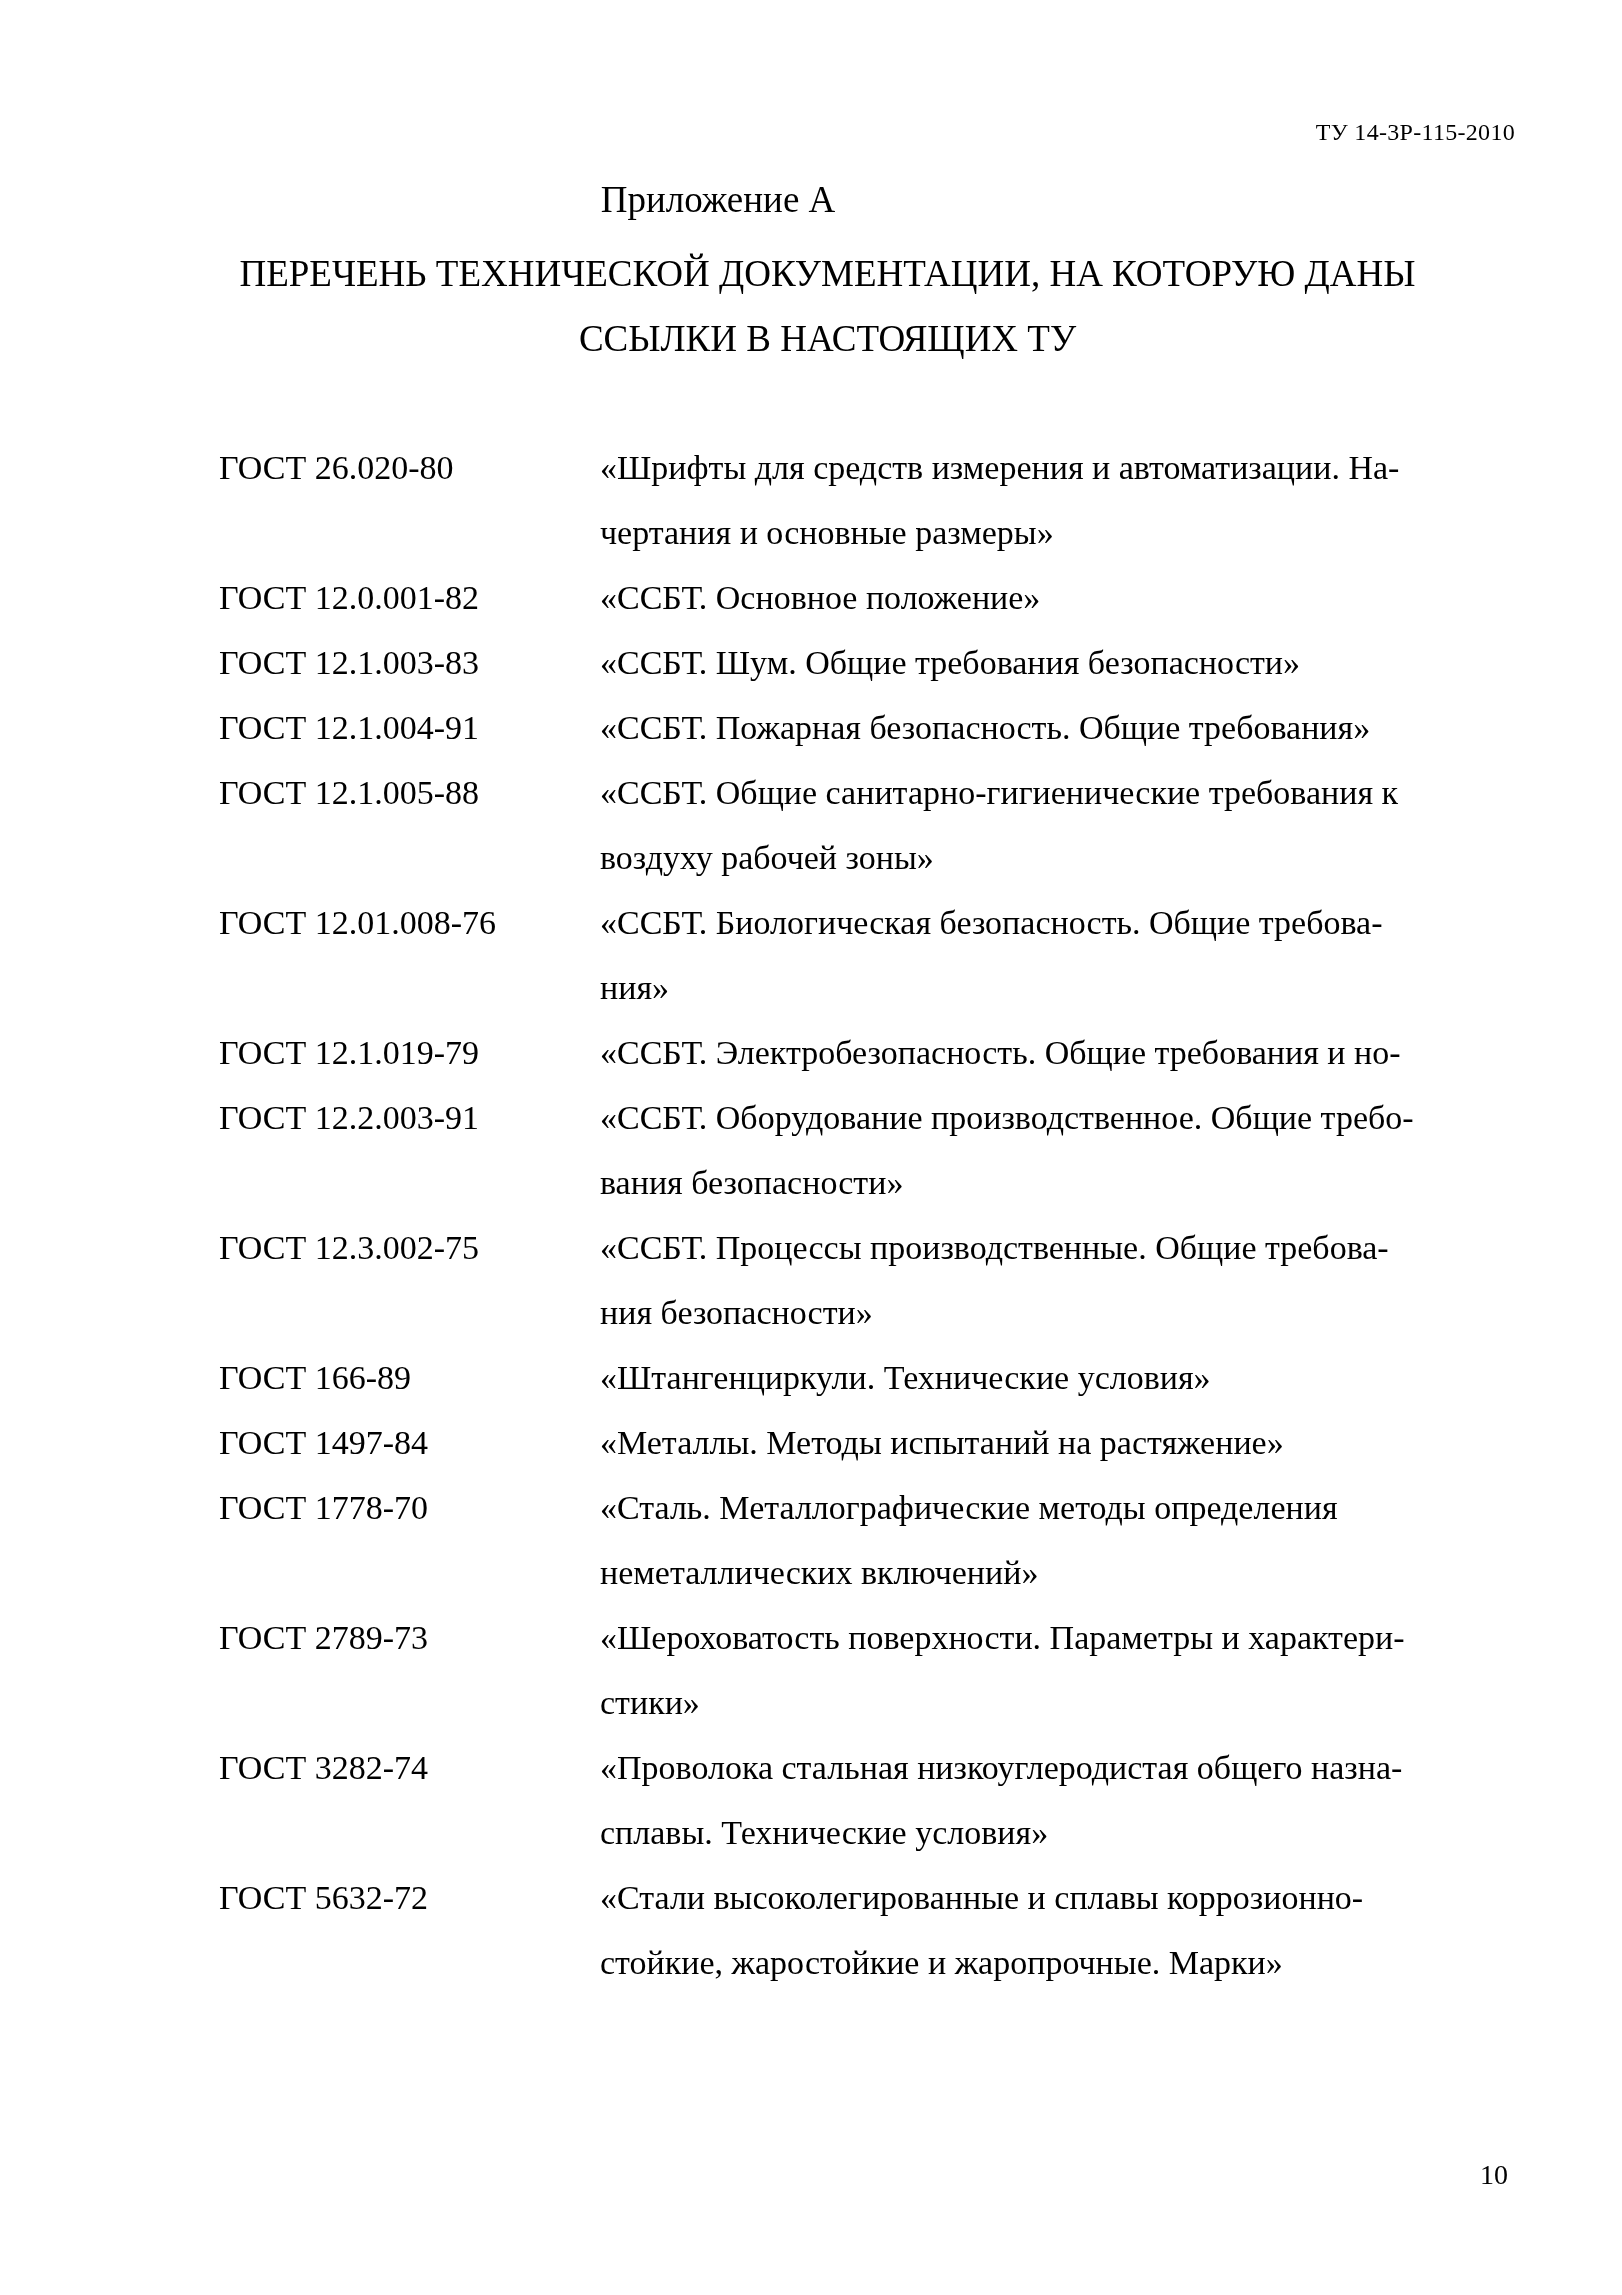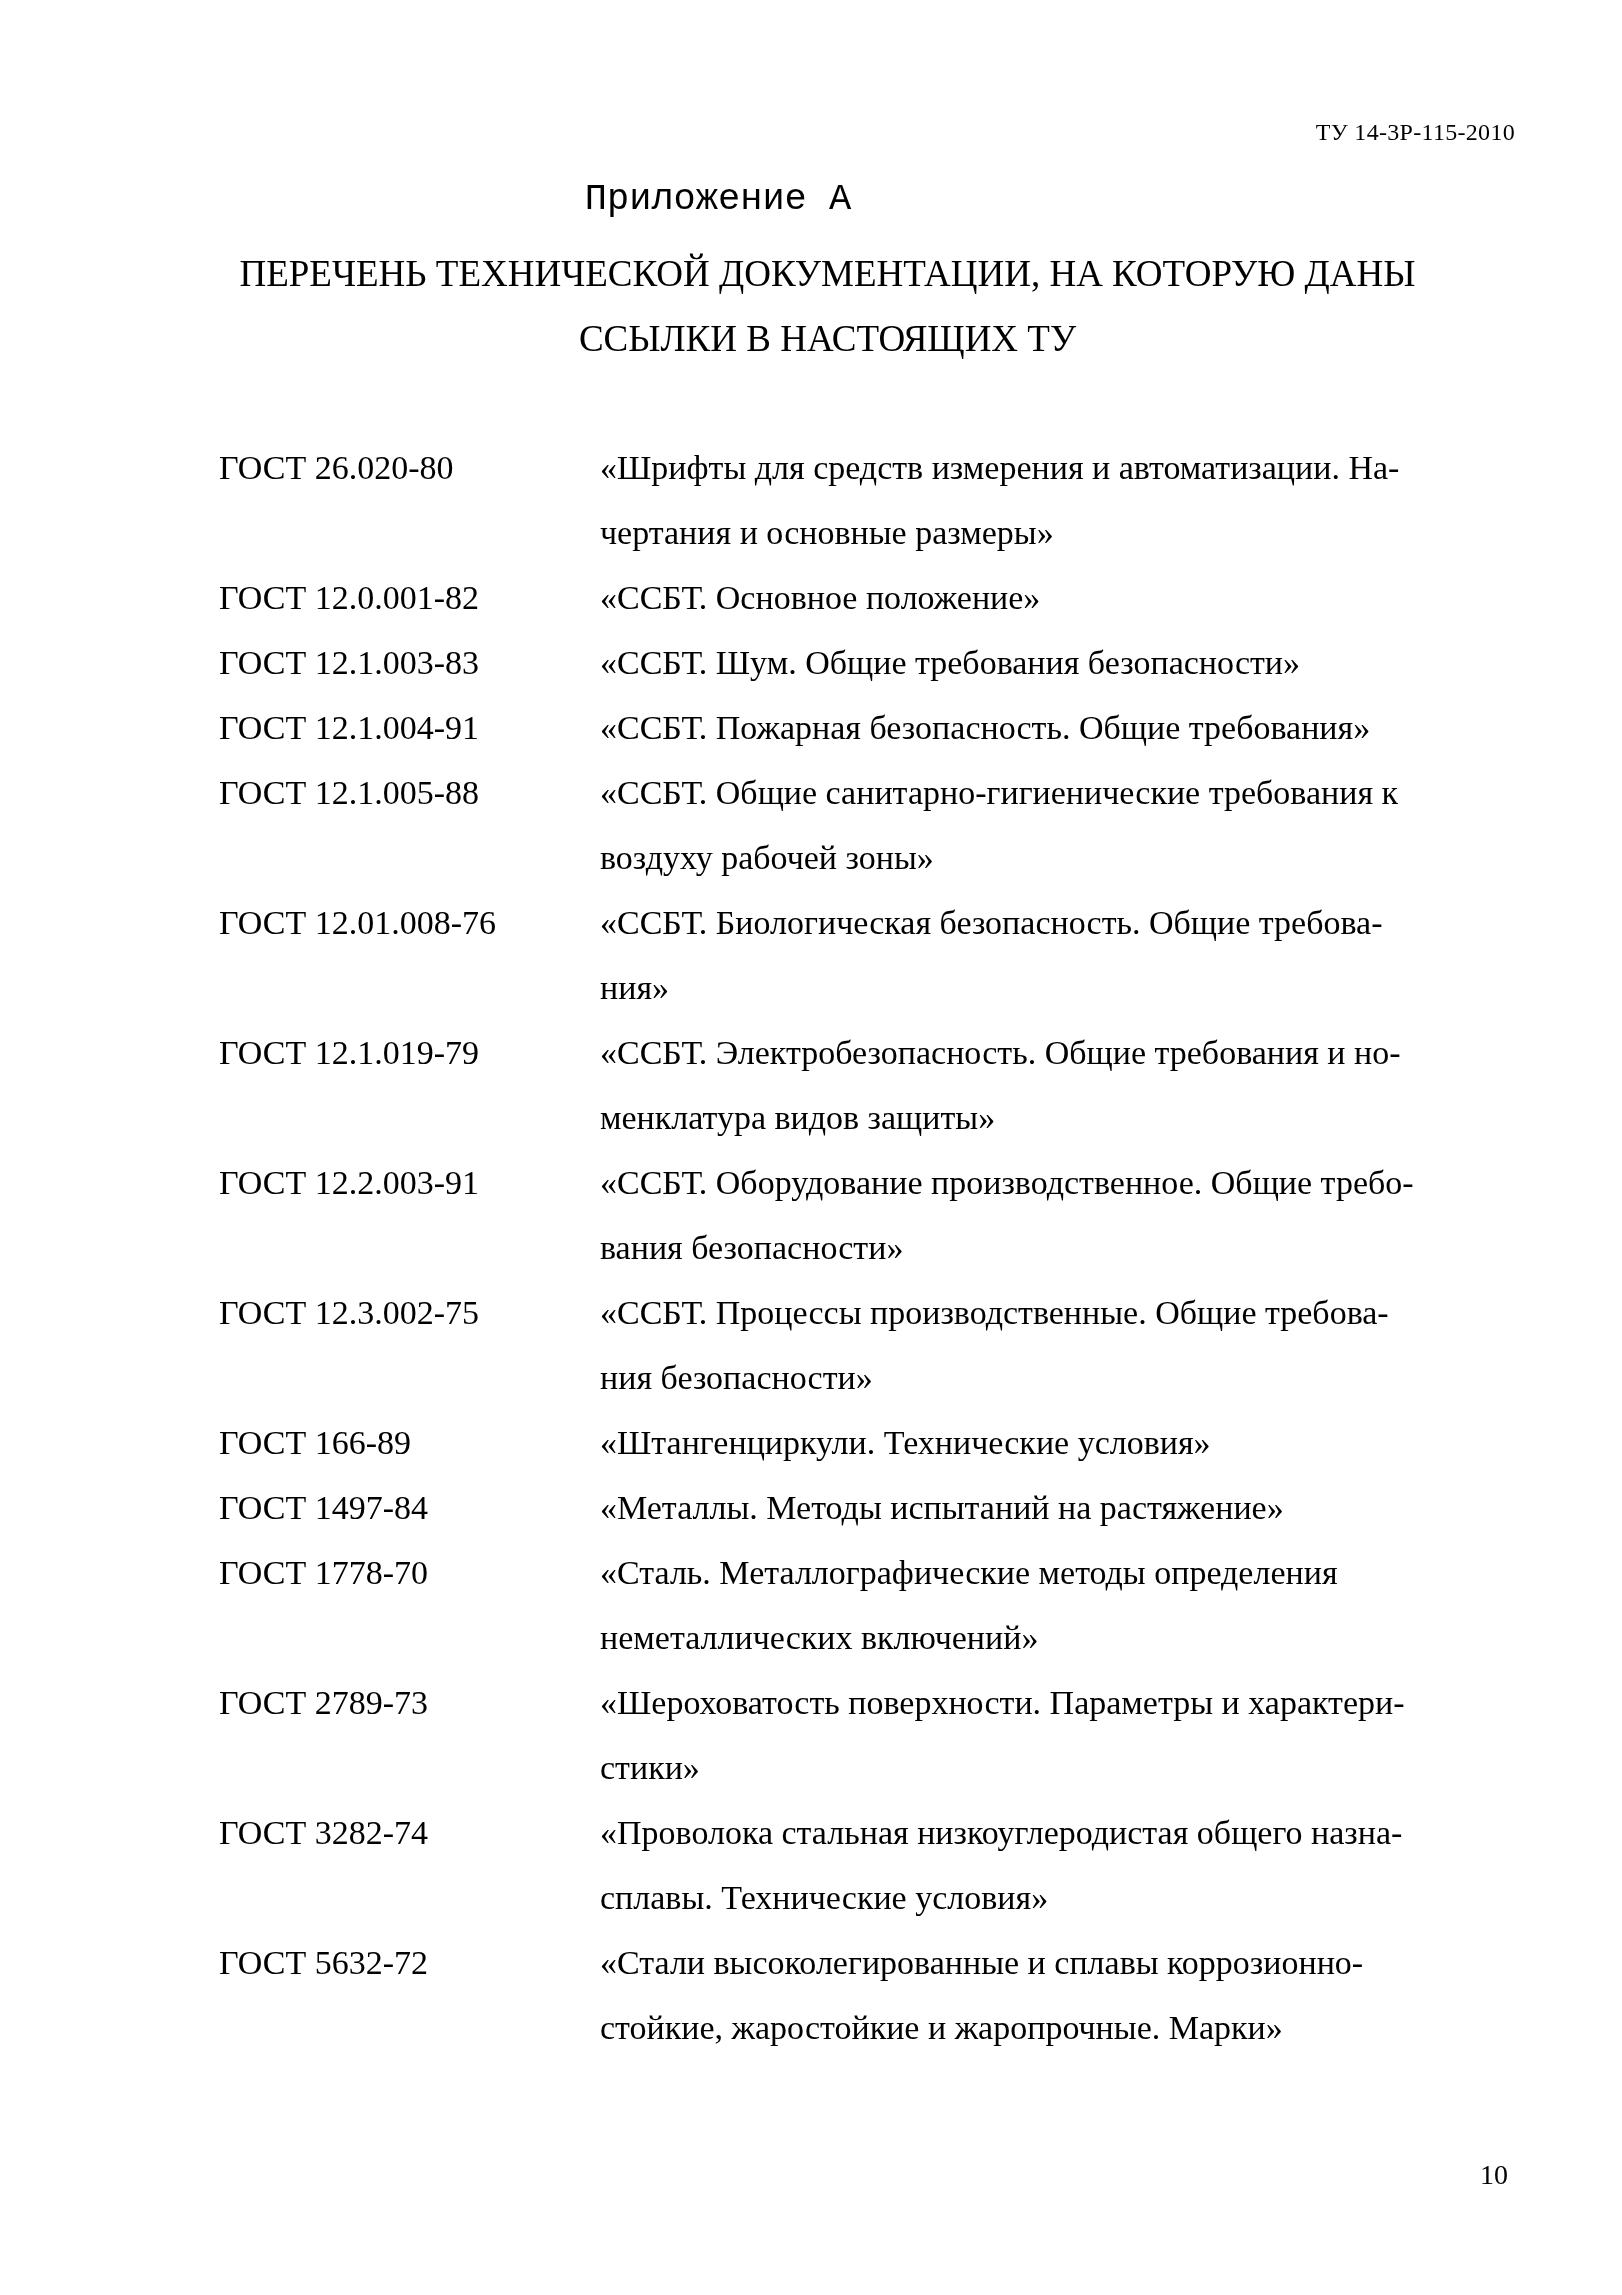--- a/index.html
+++ b/index.html
@@ -1,19 +1,19 @@
 <!DOCTYPE html>
 <html style="font-size:10.5px"><head>
   <meta charset="utf-8">
   <style>
     html, body { margin: 0; padding: 0; background: #ffffff; }
     body { width: 1623px; height: 2295px; position: relative; overflow: hidden;
       font-family: "Liberation Serif", "DejaVu Serif", serif; color: #000; }
     .doc-code { position: absolute; top: 119px; right: 108px; font-size: 24px; letter-spacing: 0.3px; margin-left: 24px; }
-    .appendix { position: absolute; top: 178px; left: 0; width: 1436px; text-align: center; font-size: 37px; font-family: Liberation Mono, monospace; }
+    .appendix { position: absolute; top: 178px; left: 0; width: 1436px; text-align: center; font-size: 37px; }
     .title { position: absolute; top: 241px; left: 0; width: 1623px; text-align: center; font-size: 37px; line-height: 65px; padding-left: 16px; }
     .refs { position: absolute; top: 435px; left: 219px; width: 1315px; }
     .ref { display: flex; font-size: 34px; line-height: 65px; }
     .ref-code { width: 381px; flex: none; white-space: nowrap; }
     .ref-title { flex: 1; }
     .ref-title span { display: block; white-space: nowrap; }
     .page-num { position: absolute; top: 2159px; left: 1480px; font-size: 28px; }
   </style>
 </head>
 <body>
@@ -62,21 +62,20 @@
     <div class="ref-code">ГОСТ 12.01.008-76</div>
     <div class="ref-title">
       <span>«ССБТ. Биологическая безопасность. Общие требова-</span>
       <span>ния»</span>
     </div>
   </div>
   <div class="ref">
     <div class="ref-code">ГОСТ 12.1.019-79</div>
     <div class="ref-title">
       <span>«ССБТ. Электробезопасность. Общие требования и но-</span>
-      <span>менклатура видов защиты»</span>
     </div>
   </div>
   <div class="ref">
     <div class="ref-code">ГОСТ 12.2.003-91</div>
     <div class="ref-title">
       <span>«ССБТ. Оборудование производственное. Общие требо-</span>
       <span>вания безопасности»</span>
     </div>
   </div>
   <div class="ref">

